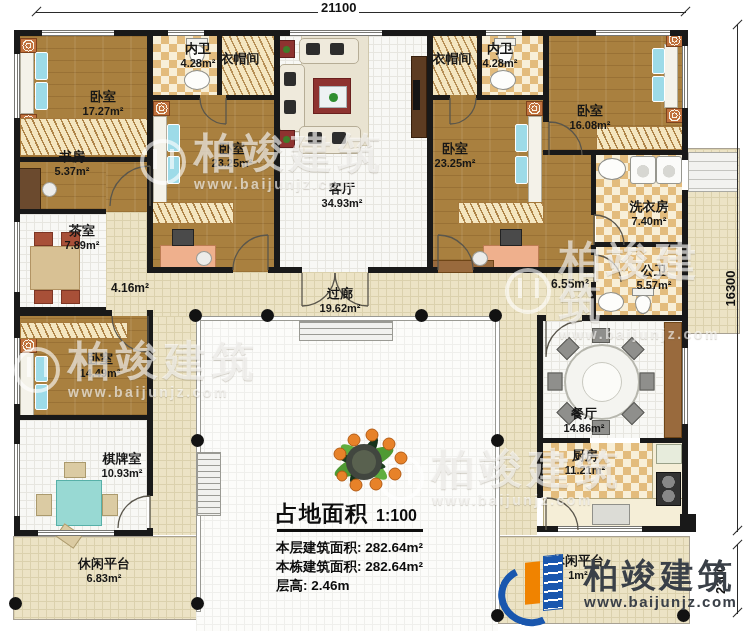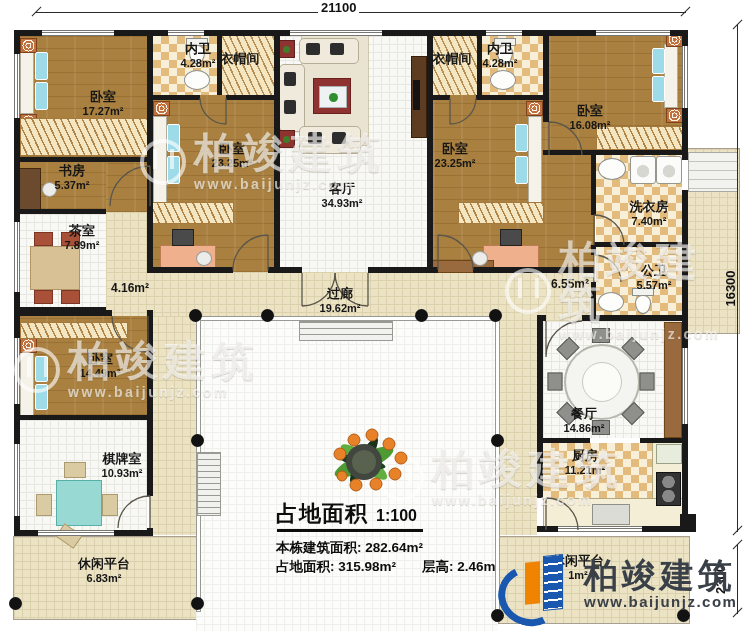--- a/index.html
+++ b/index.html
@@ -342,21 +342,21 @@
       <span class="n">内卫</span>
       <span class="a">4.28m²</span>
     </div>
   <div class="rl" style="left:240px;top:52px">
       <span class="n">衣帽间</span>
     </div>
   <div class="rl" style="left:232px;top:142px">
       <span class="n">卧室</span>
       <span class="a">23.25m²</span>
     </div>
-  <div class="rl" style="left:72px;top:164px">
+  <div class="rl" style="left:72px;top:150px">
       <span class="n">书房</span>
       <span class="a">5.37m²</span>
     </div>
   <div class="rl" style="left:82px;top:224px">
       <span class="n">茶室</span>
       <span class="a">7.89m²</span>
     </div>
   <div class="rl" style="left:342px;top:182px">
       <span class="n">客厅</span>
       <span class="a">34.93m²</span>
@@ -479,23 +479,23 @@
         <circle cx="44" cy="63" r="6"></circle>
         <circle cx="30" cy="54" r="5"></circle>
     </g>
   </svg>
   <div class="ptitle">
     <span class="ptmain">占地面积</span>
     <span class="ptscale">1:100</span>
   </div>
   <div class="punder"></div>
   <div class="pstats">
+    <div>本层建筑面积: 282.64m²</div>
     <div>本栋建筑面积: 282.64m²</div>
     <div class="row">
-      <span>占地面积: 315.98m²</span>
       <span>层高: 2.46m</span>
     </div>
   </div>
 
   <div class="brand">
     <span class="bg1">
       <span class="bsw"></span>
       <span class="bor"></span>
       <span class="bbl"></span>
     </span>

